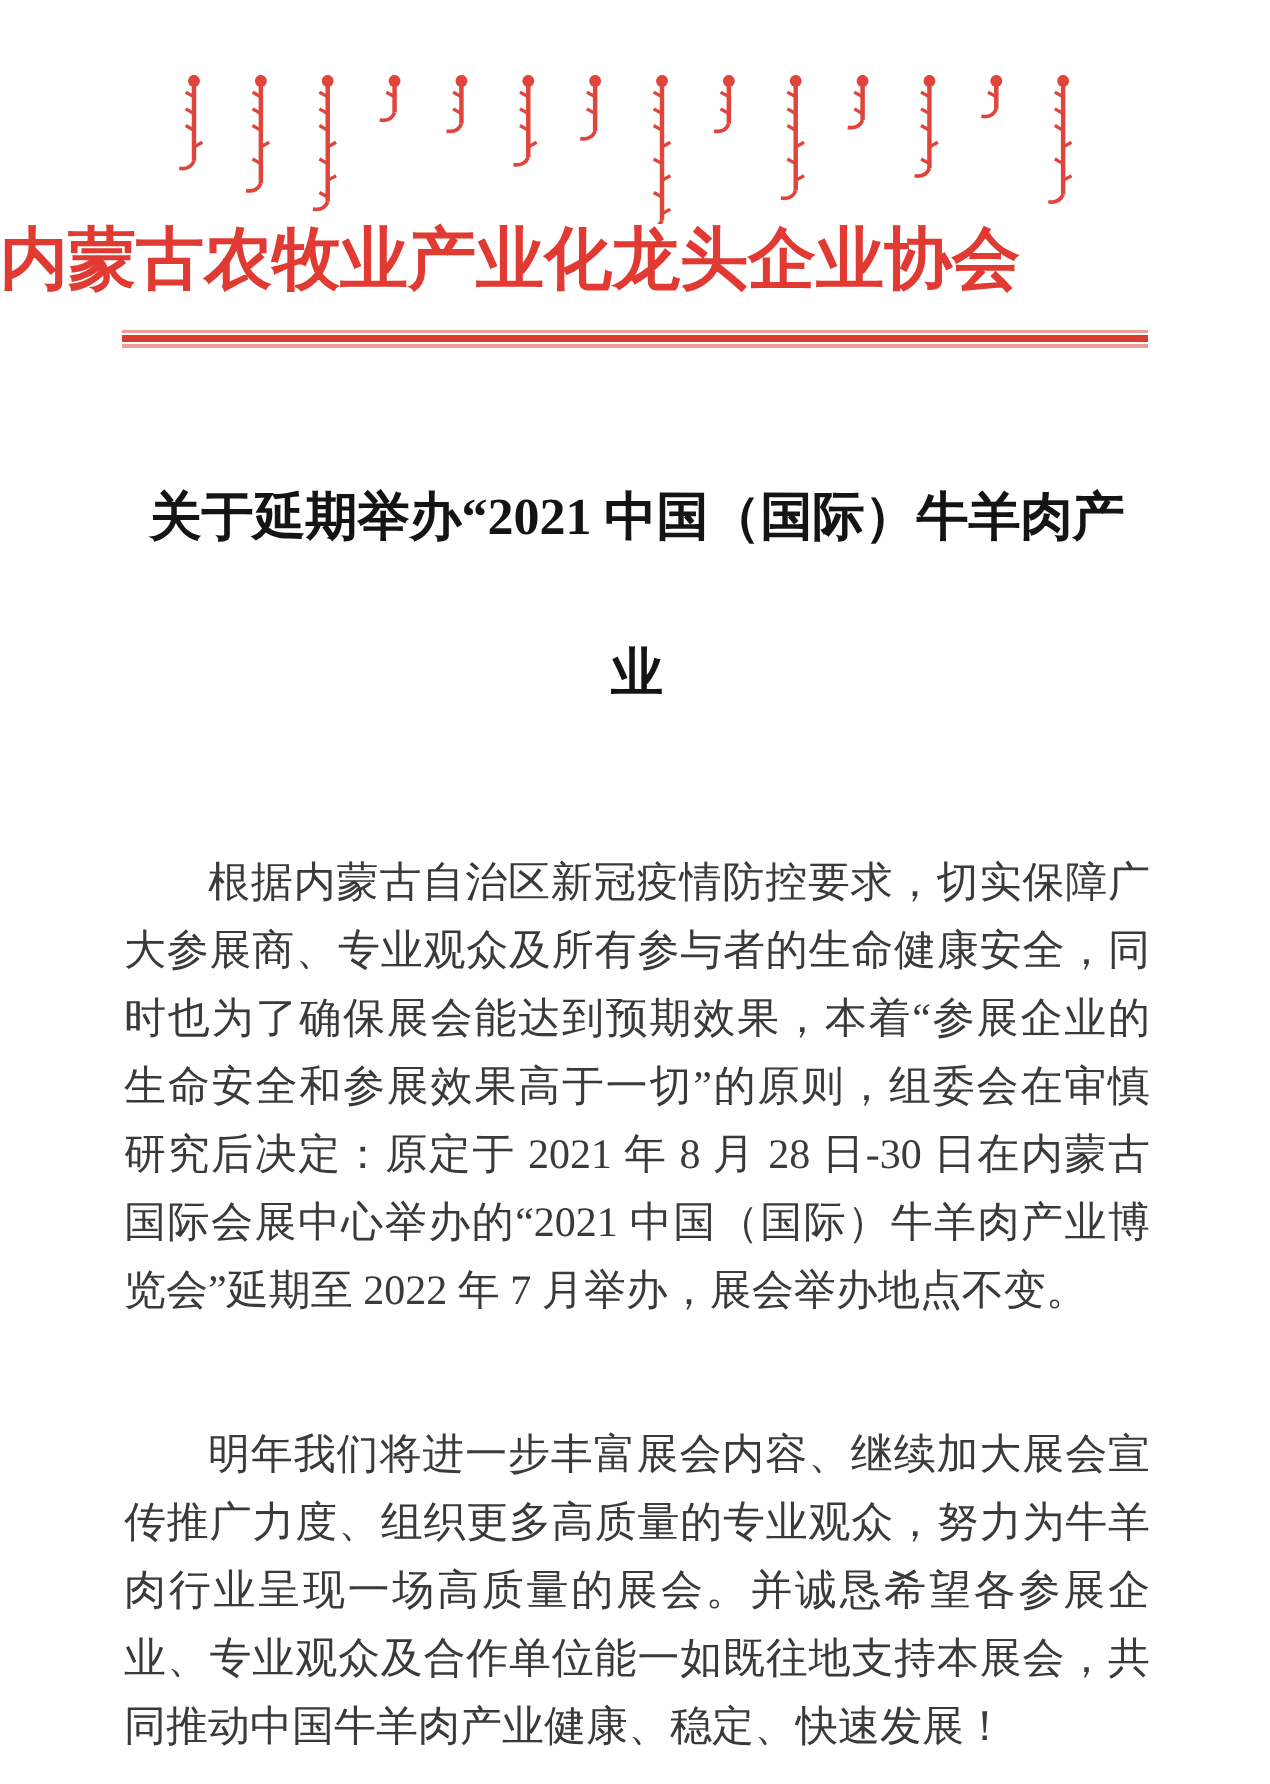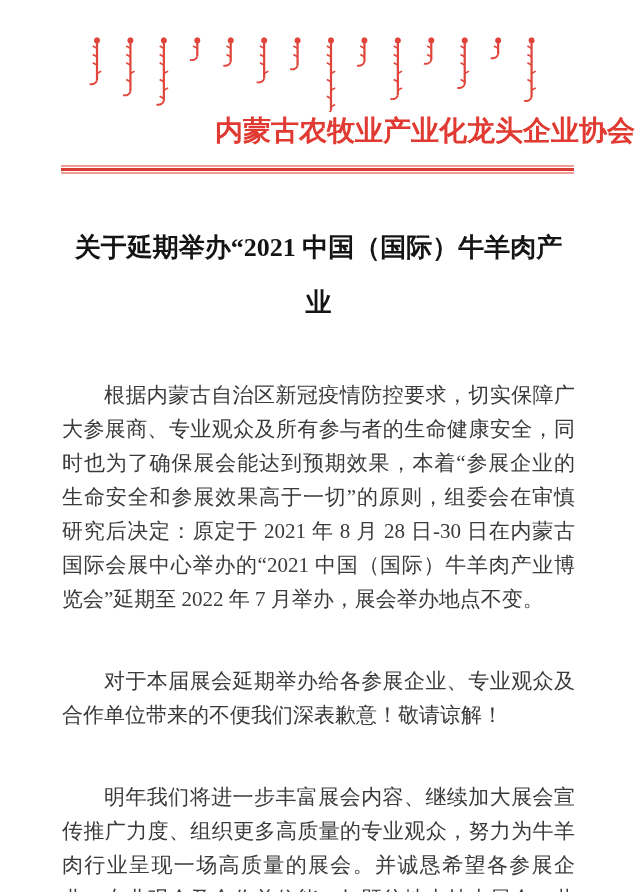--- a/index.html
+++ b/index.html
@@ -21,23 +21,23 @@
     padding-top: 34px;
   }
   .mongol-svg {
     display: block;
     margin: 0 auto;
     width: 512px;
     height: 78px;
   }
   .assoc {
     margin-top: -6px;
-    text-align: right;
+    text-align: left;
     color: #e03a32;
-    font-size: 28px;
+    font-size: 34px;
     font-weight: bold;
     line-height: 50px;
     letter-spacing: 0px;
     white-space: nowrap;
   }
   .rule {
     margin: 9px auto 0 auto;
     width: 513px;
     height: 9px;
     background: linear-gradient(
@@ -49,21 +49,21 @@
       #ef9d96 7px, #ef9d96 9px
     );
   }
   
   .title {
     margin: 46px 60px 0 62px;
     text-align: center;
     color: #141414;
     font-size: 26px;
     font-weight: bold;
-    line-height: 55px;
+    line-height: 78px;
   }
   .title span { display: block; }
   
   .bodytext {
     margin: 40px 60px 0 62px;
     color: #3a3a3a;
     font-size: 21px;
     line-height: 34px;
     text-align: justify;
     text-justify: inter-ideograph;
@@ -214,18 +214,17 @@
     <div class="rule"></div>
   </header>
 
   <h1 class="title">
     <span>关于延期举办“2021 中国（国际）牛羊肉产业</span>
   </h1>
 
   <main class="bodytext">
     <div id="body-paragraphs">
         <p class="indent">根据内蒙古自治区新冠疫情防控要求，切实保障广大参展商、专业观众及所有参与者的生命健康安全，同时也为了确保展会能达到预期效果，本着“参展企业的生命安全和参展效果高于一切”的原则，组委会在审慎研究后决定：原定于 2021 年 8 月 28 日-30 日在内蒙古国际会展中心举办的“2021 中国（国际）牛羊肉产业博览会”延期至 2022 年 7 月举办，展会举办地点不变。</p>
-        <p class="indent">对于本届展会延期举办给各参展企业、专业观众及合作单位带来的不便我们深表歉意！敬请谅解！</p>
         <p class="indent">明年我们将进一步丰富展会内容、继续加大展会宣传推广力度、组织更多高质量的专业观众，努力为牛羊肉行业呈现一场高质量的展会。并诚恳希望各参展企业、专业观众及合作单位能一如既往地支持本展会，共同推动中国牛羊肉产业健康、稳定、快速发展！</p>
       </div>
   </main>
 
 </div>
 
 </body></html>

